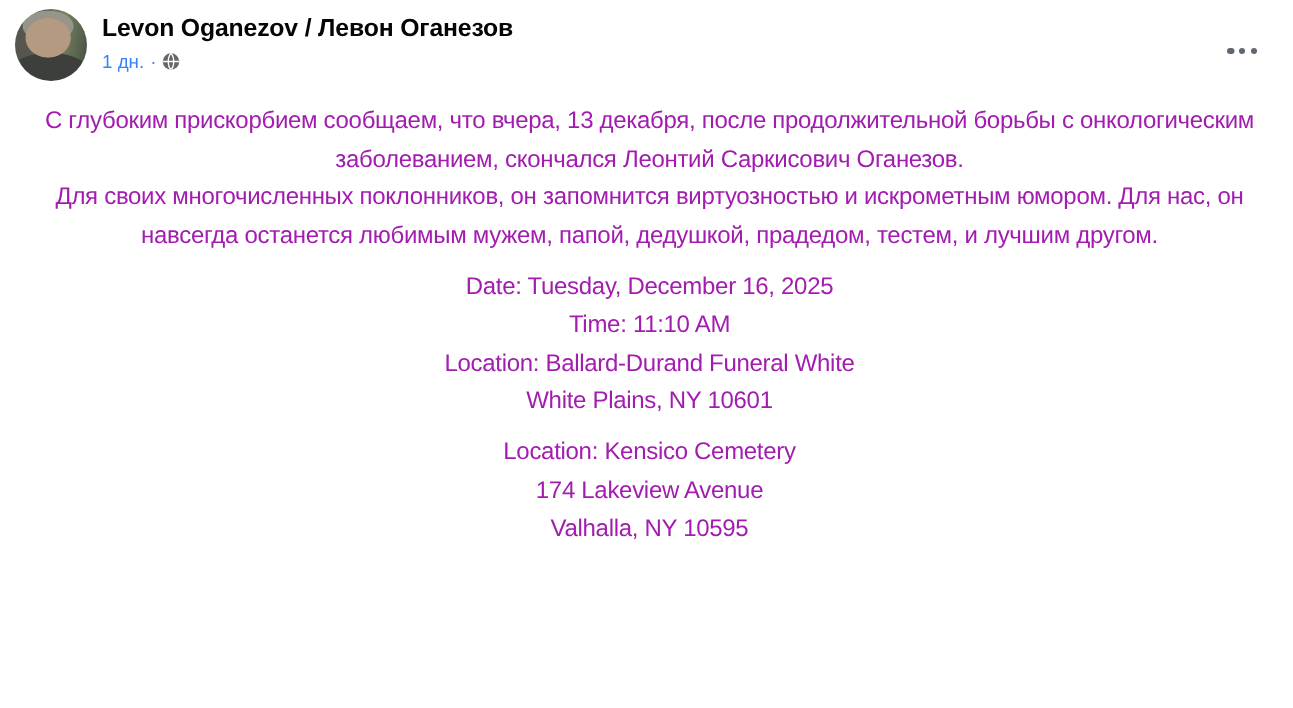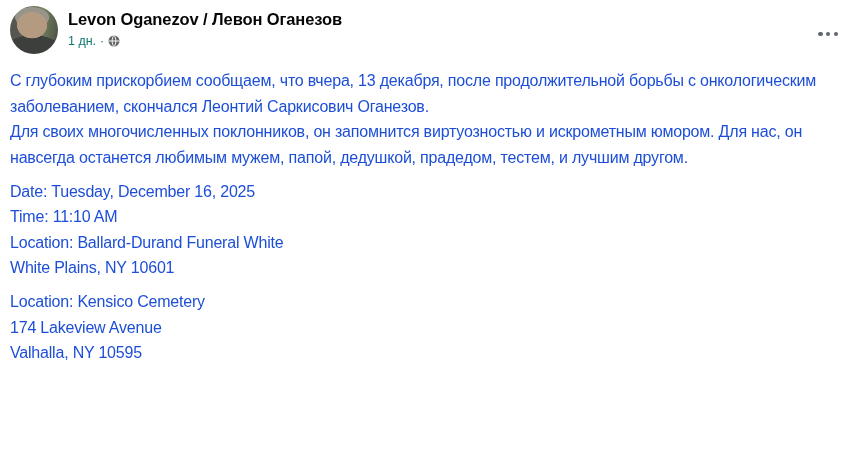--- a/index.html
+++ b/index.html
@@ -10,20 +10,21 @@
   .stage {
     position: relative;
     width: 862px;
     height: 472px;
     background: #ffffff;
     overflow: hidden;
     font-family: "Liberation Sans", sans-serif;
   }
   .post {
     padding: 6px 6px 0 10px;
+    text-align: center;
   }
   
   .header {
     position: relative;
     display: flex;
     align-items: flex-start;
   }
   .avatar {
     width: 48px;
     height: 48px;
@@ -48,21 +49,21 @@
     letter-spacing: -0.1px;
     cursor: pointer;
   }
   .meta-row {
     margin-top: 3px;
     display: flex;
     align-items: center;
     gap: 4px;
     font-size: 12.5px;
     line-height: 16px;
-    color: #0f766e;
+    color: #3b82f6;
   }
   .meta-row .timestamp { cursor: pointer; }
   .globe { display: inline-flex; align-items: center; }
   .more-btn {
     position: absolute;
     top: 20px;
     right: 14px;
     display: flex;
     align-items: center;
     gap: 3.5px;
@@ -75,21 +76,21 @@
     height: 4.2px;
     border-radius: 50%;
     background: #606770;
   }
   
   .body-text {
     margin-top: 14px;
     font-size: 16px;
     line-height: 25.5px;
     letter-spacing: -0.2px;
-    color: #1d4ed8;
+    color: #a21caf;
   }
   .para { margin: 0 0 8.5px 0; }
   .para:last-child { margin-bottom: 0; }
 </style>
 </head>
 <body>
 
 <div class="stage">
   <div class="post">
 

